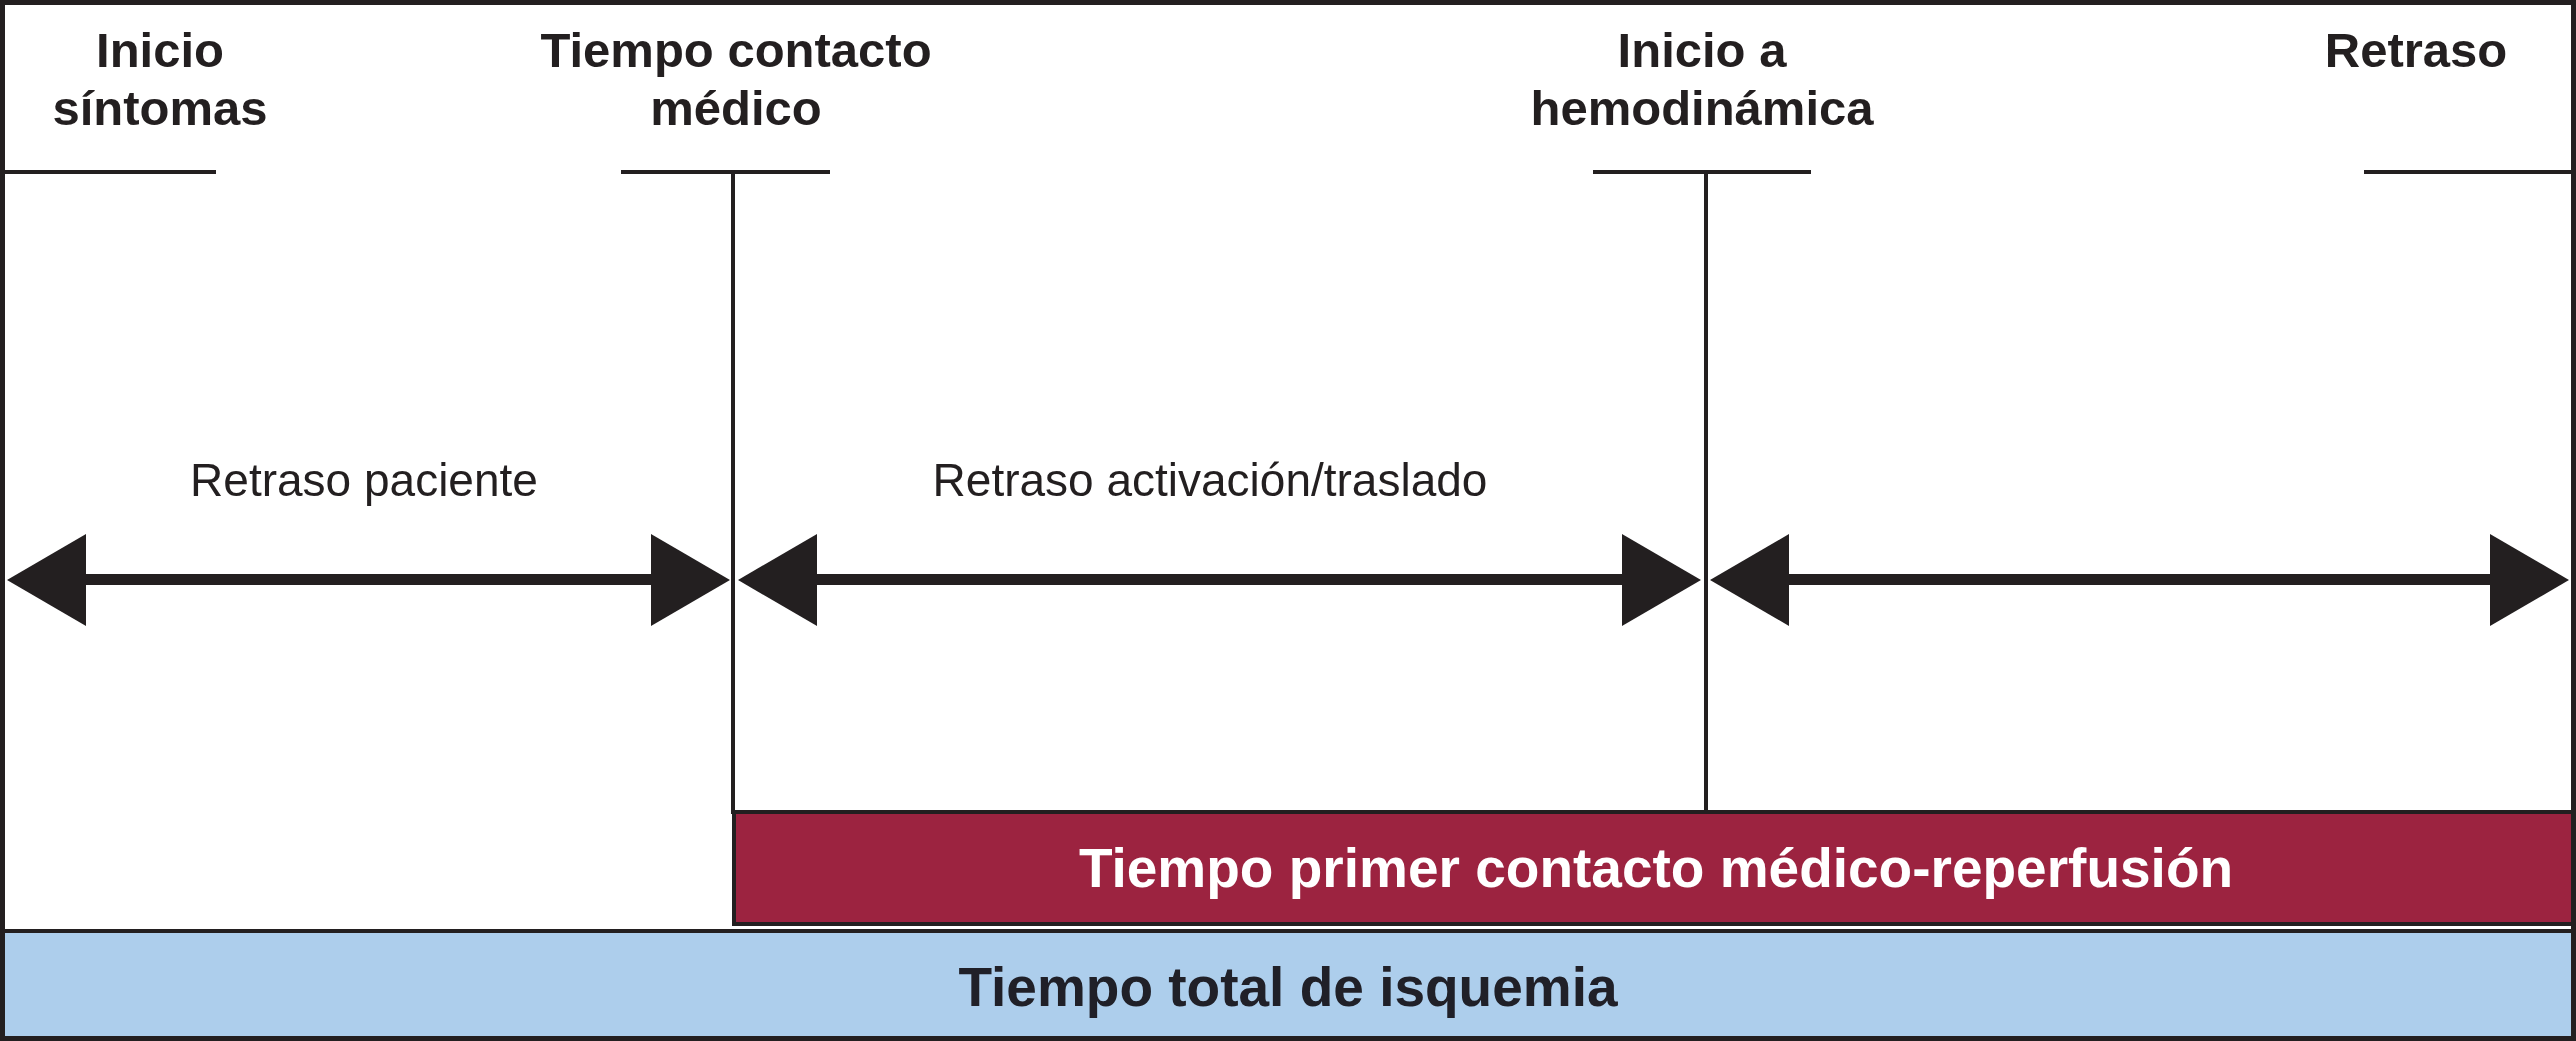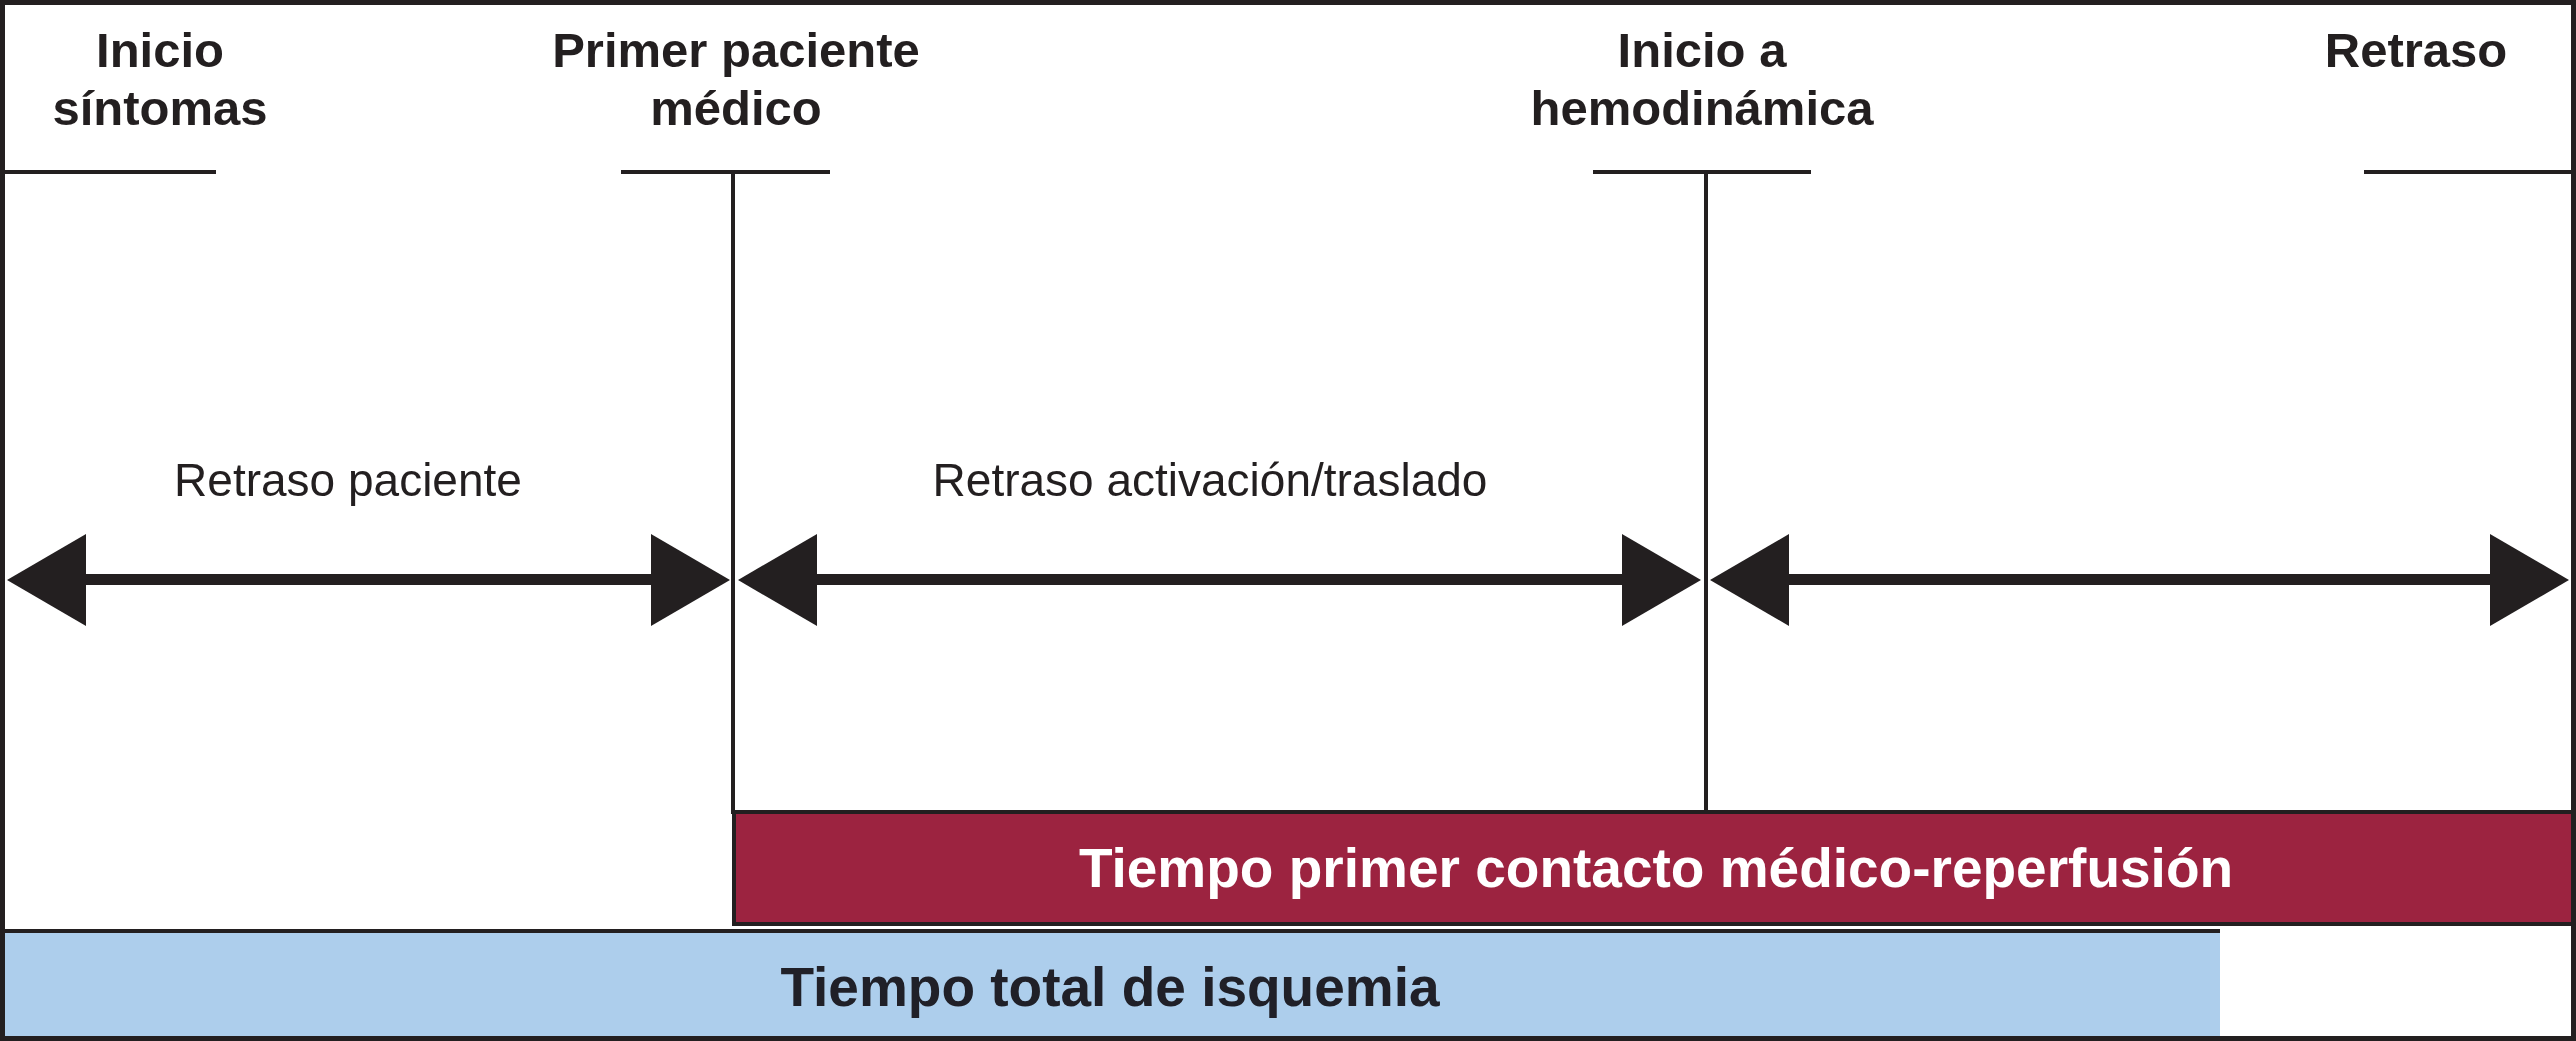--- a/index.html
+++ b/index.html
@@ -108,57 +108,57 @@
     height: 116px;
     background: var(--red-bar, #9C2340);
     border: 4.3px solid var(--ink, #231f20);
     border-right: none;
     color: var(--red-bar-text, #ffffff);
   }
 
   .bar-blue {
     left: 0px;
     top: 929px;
-    width: 2220px;
+    width: 2576px;
     height: 112px;
     background: var(--blue-bar, #ADCEEC);
     border-top: 4.3px solid var(--ink, #231f20);
     color: var(--blue-bar-text, #202028);
   }
 </style>
 </head>
 <body>
 
 <div class="canvas">
 
   <div class="milestone" style="left:160px">
     <div>Inicio</div>
     <div>síntomas</div>
   </div>
   <div class="milestone" style="left:736px">
-    <div>Primer paciente</div>
+    <div>Tiempo contacto</div>
     <div>médico</div>
   </div>
   <div class="milestone" style="left:1702px">
     <div>Inicio a</div>
     <div>hemodinámica</div>
   </div>
   <div class="milestone" style="left:2416px">
     <div>Retraso</div>
   </div>
 
   <div class="tick" style="left:0; width:216px"></div>
   <div class="tick" style="left:621px; width:209px"></div>
   <div class="tick" style="left:1593px; width:218px"></div>
   <div class="tick" style="left:2364px; width:212px"></div>
 
   <div class="vline" style="left:731px"></div>
   <div class="vline" style="left:1704px"></div>
 
-  <div class="delay-label" style="left:348px">Retraso paciente</div>
+  <div class="delay-label" style="left:364px">Retraso paciente</div>
   <div class="delay-label" style="left:1210px">Retraso activación/traslado</div>
 
   <div class="arrow" style="left:7px; width:723px">
     <span class="head-l"></span>
     <span class="shaft"></span>
     <span class="head-r"></span>
   </div>
   <div class="arrow" style="left:738px; width:963px">
     <span class="head-l"></span>
     <span class="shaft"></span>

